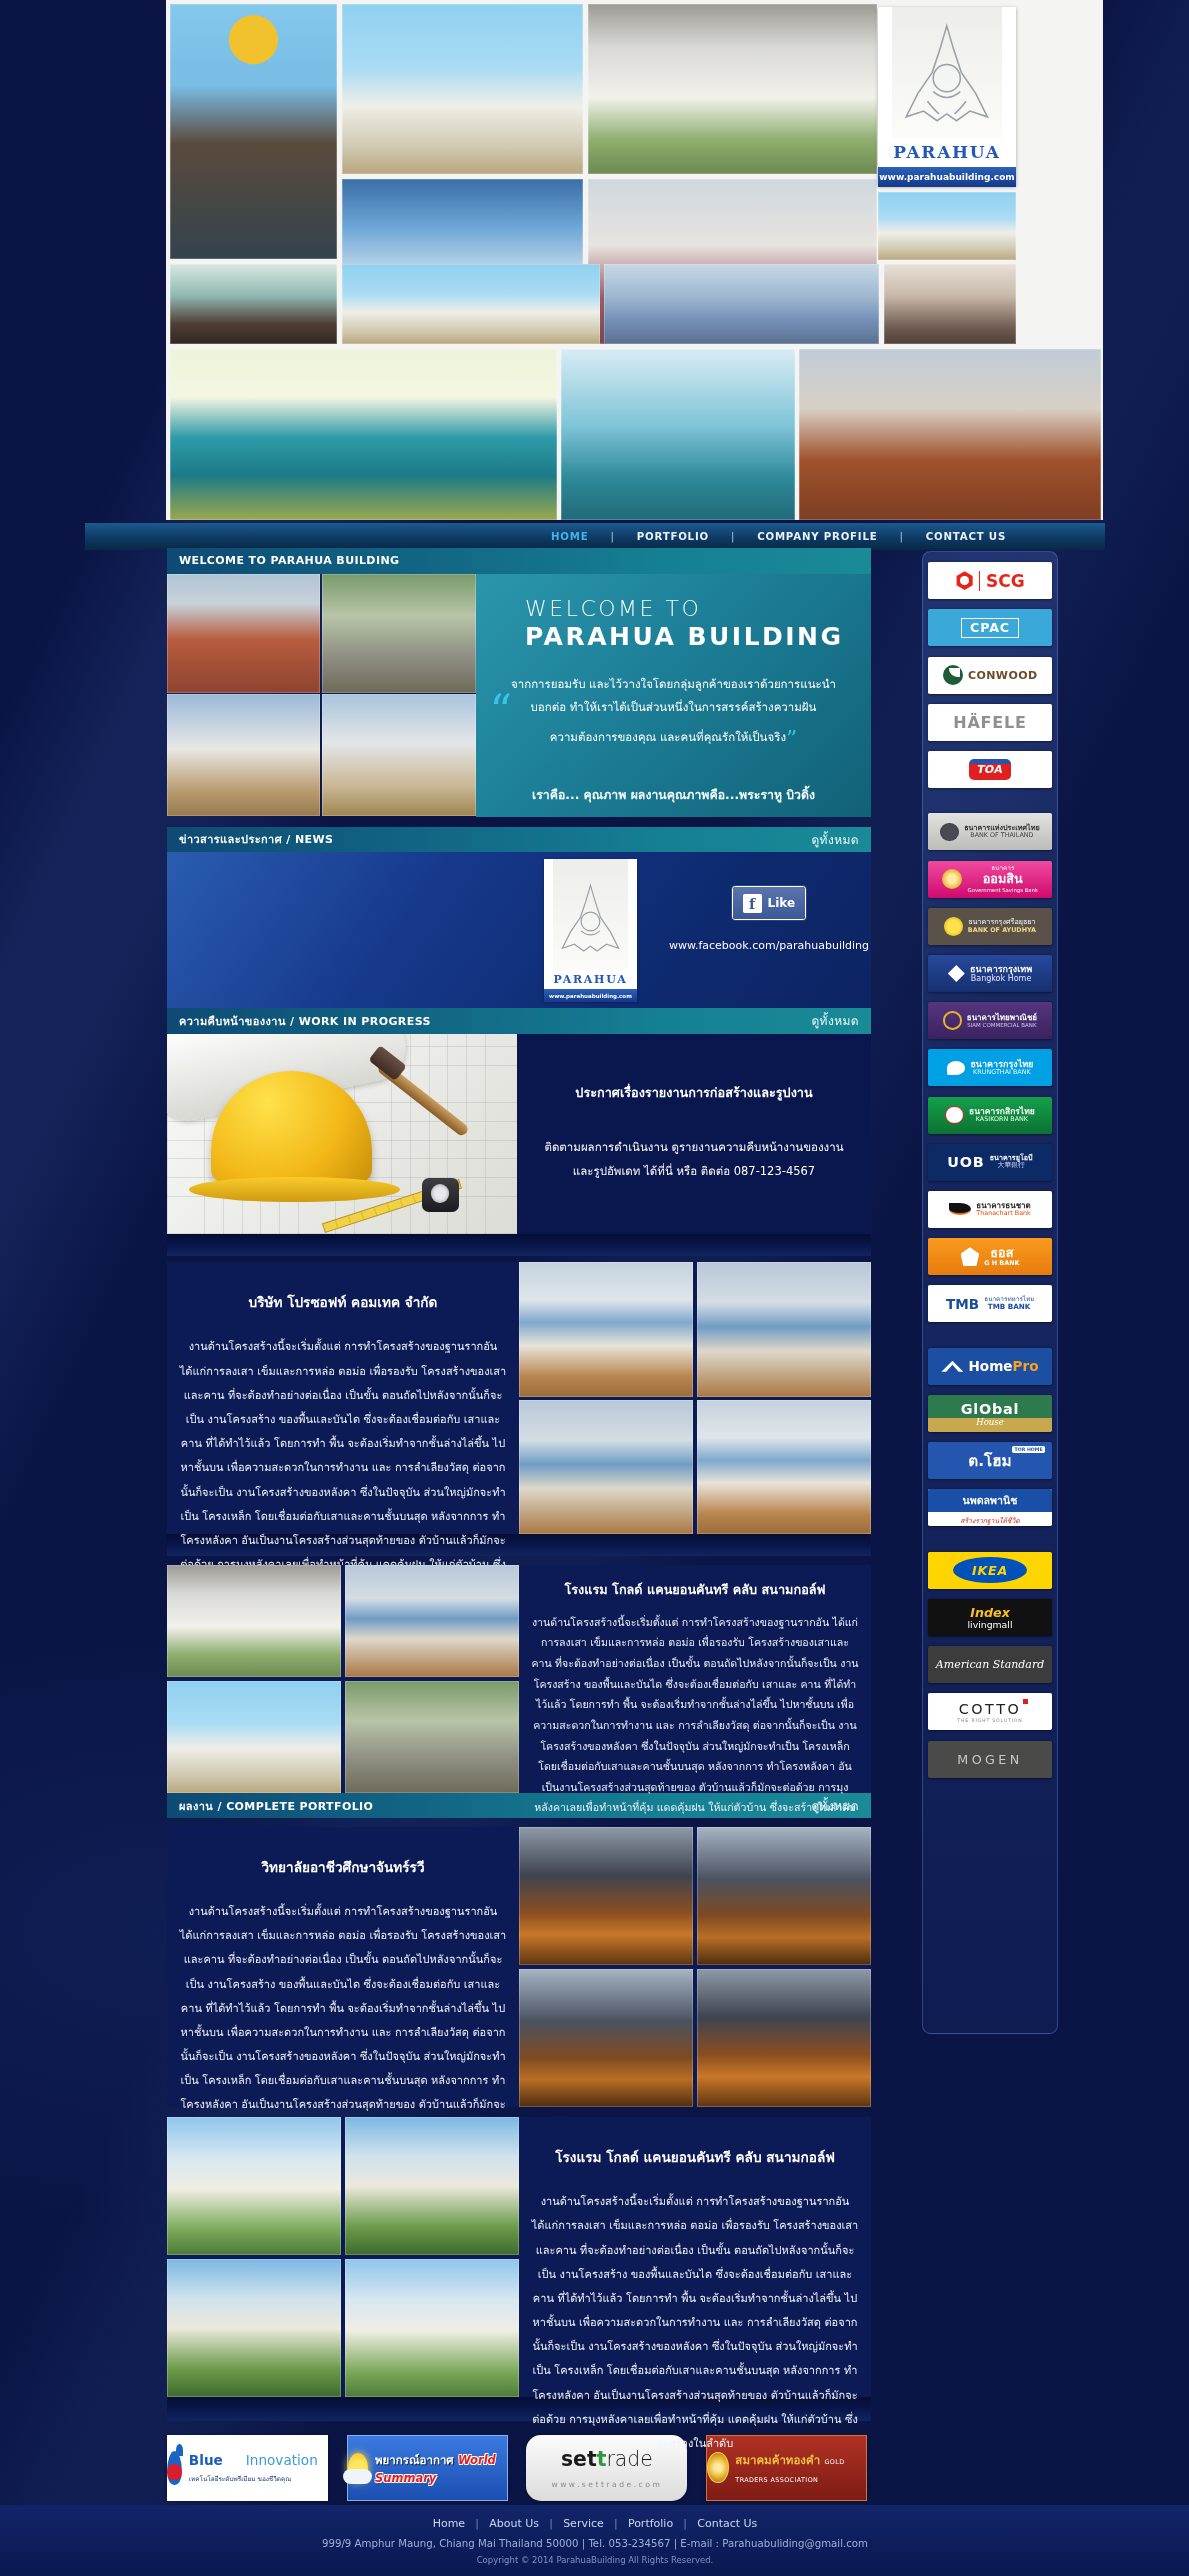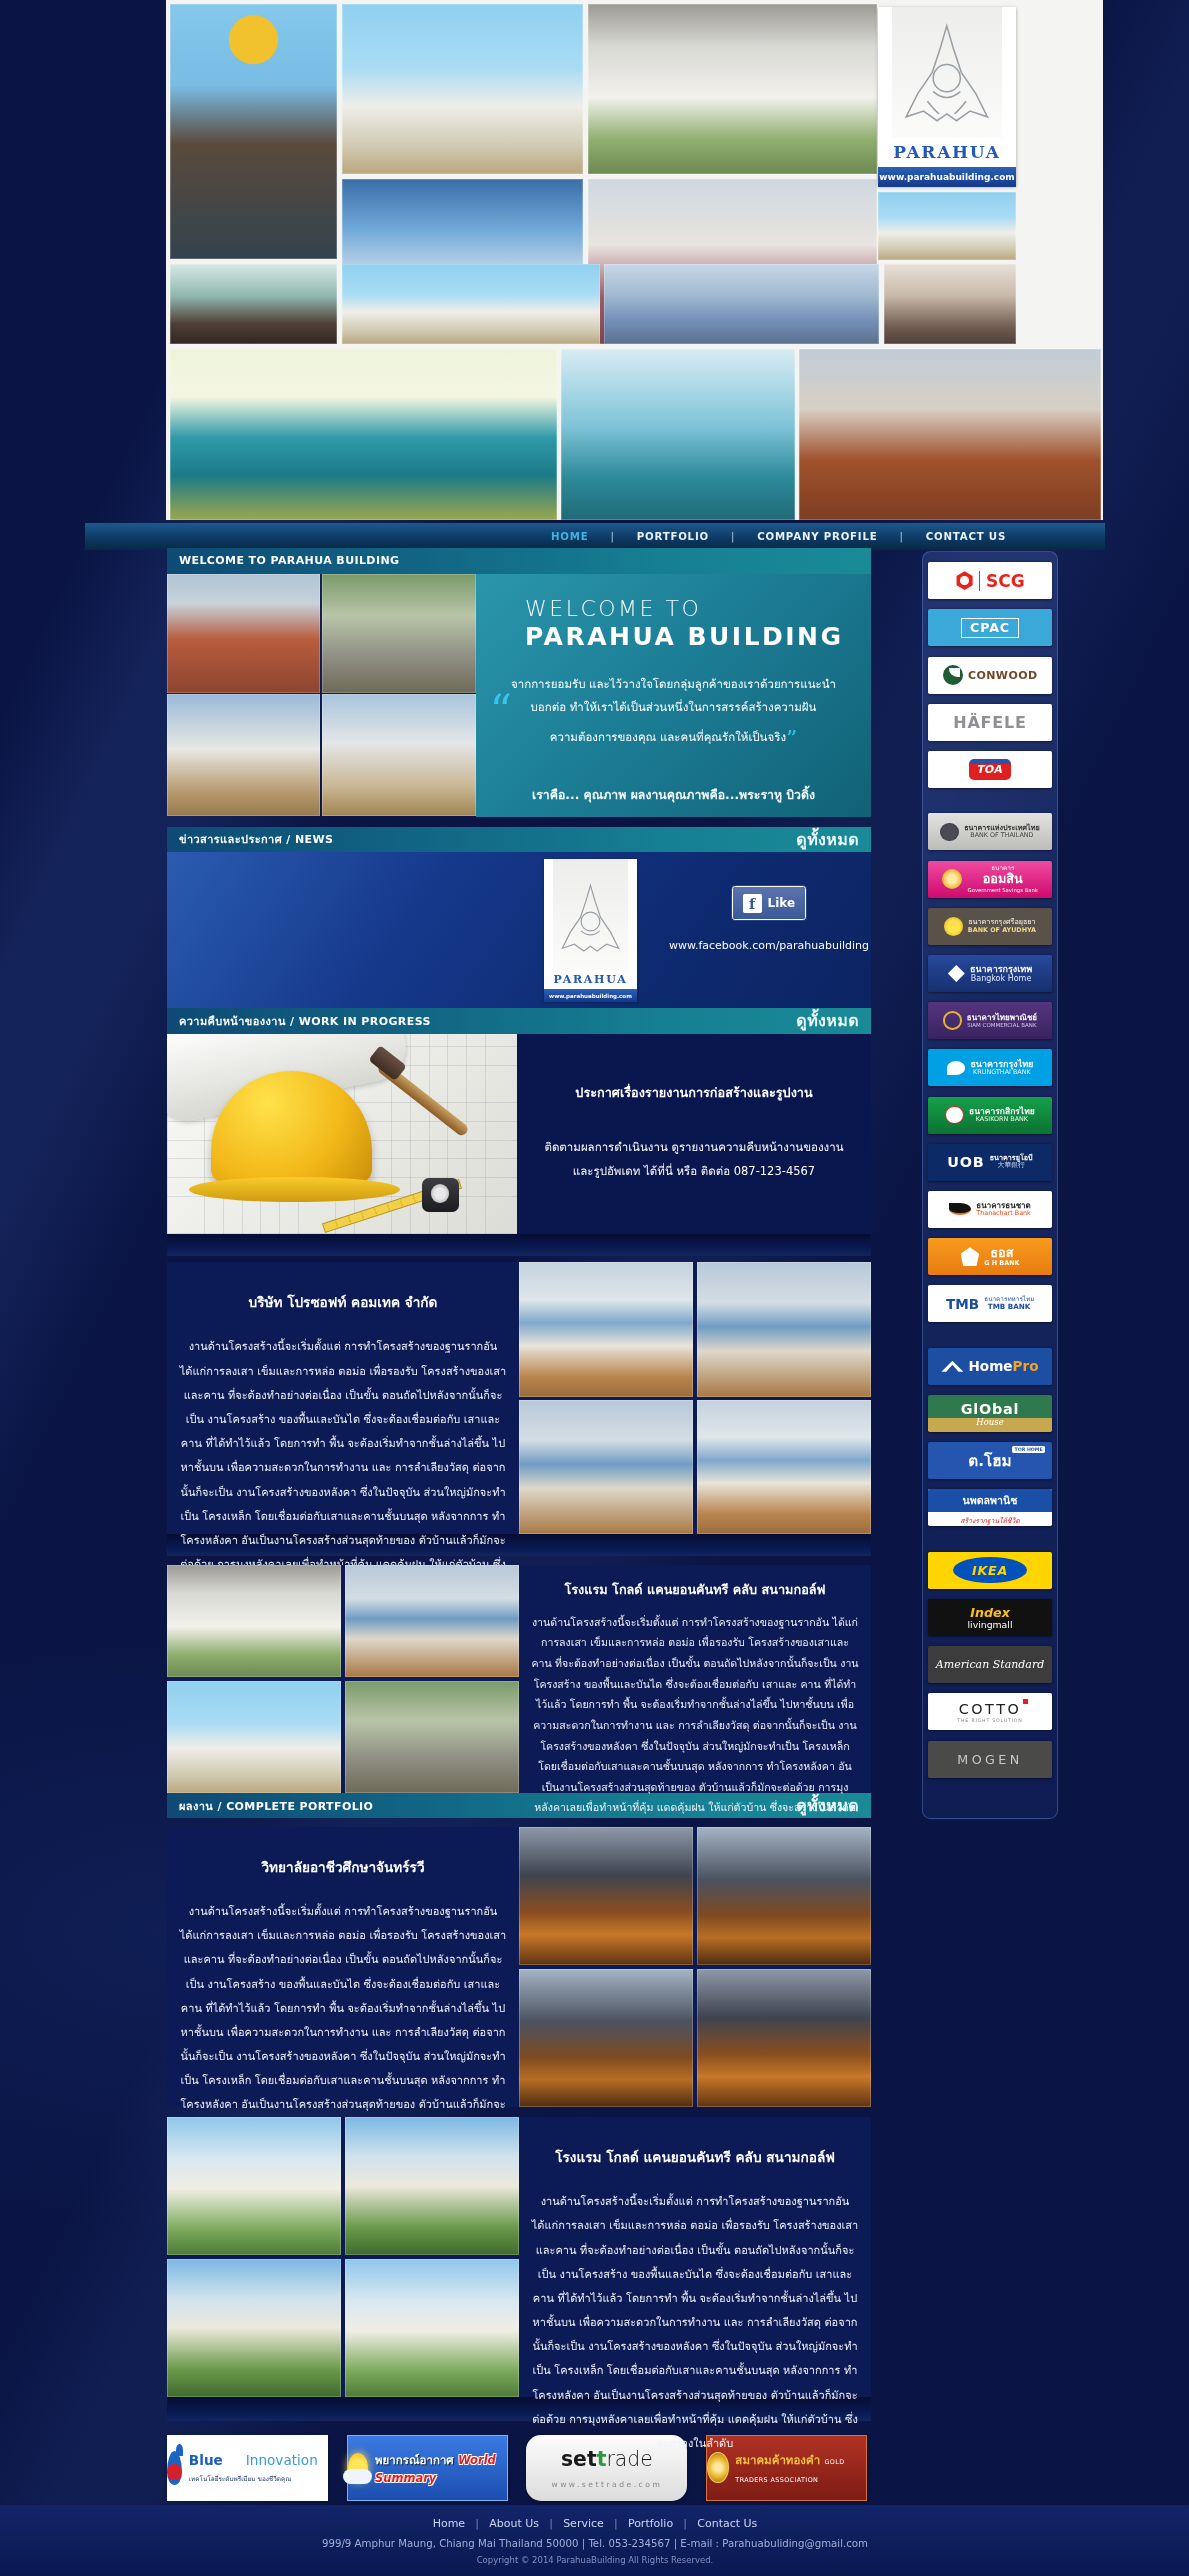--- a/index.html
+++ b/index.html
@@ -54,21 +54,21 @@
   .topnav li { display:flex; align-items:center; font-size:10.2px; font-weight:bold; letter-spacing:0.8px; color:#e8f1f8; cursor:pointer; }
   .topnav li:not(:first-child)::before { content:"|"; color:#a9cce2; font-weight:normal; margin:0 22px; }
   .topnav li.active span { color:#3fb4e8; }
 
   
   .content { position:absolute; left:167px; top:548px; width:704px; }
   .sp8{height:6.8px} .sp10{height:8.5px} .sp12{height:10.2px}
   .bar { height:25.5px; background:linear-gradient(90deg,#0e4a74 0%,#157f93 70%,#1a8a97 100%);
          display:flex; justify-content:space-between; align-items:center; padding:0 12px;
          color:#fff; font-weight:bold; font-size:11px; letter-spacing:0.4px; }
-  .viewall { font-size:16px; font-weight:bold; color:#eafafc; cursor:pointer; }
+  .viewall { font-size:12px; font-weight:normal; color:#eafafc; cursor:pointer; }
 
   
   .banner { height:243px; position:relative; }
   .banner .bphotos { position:absolute; left:0; top:0; width:309px; height:243px; display:grid;
                      grid-template-columns:153px 154px; grid-template-rows:119px 122px; gap:1.7px; }
   .banner .bphotos .ph { position:relative; }
   .banner .panel { position:absolute; left:309px; top:0; width:395px; height:243px; color:#fff;
                    background:linear-gradient(135deg,#2a96ac 0%,#1c7e96 45%,#116177 100%); }
   .w-t1 { font-size:22px; letter-spacing:2.5px; font-weight:300; margin:22px 0 1.7px 49px; color:#f2fbfd; }
   .w-t2 { font-size:25px; letter-spacing:2.5px; font-weight:bold; margin-left:49px; }
@@ -157,21 +157,21 @@
   .pbn-settrade { background:linear-gradient(180deg,#fcfcfc,#dcdcdc); flex-direction:column;border-radius:15px; }
   .st-name { font-size:20.4px; color:#1a1a1a; }
   .st-name .sa{font-weight:bold} .st-name .sb{color:#2a9a3a;font-weight:bold} .st-name .sc{font-weight:300}
   .st-sub { font-size:7.6px; letter-spacing:2.5px; color:#8a8a8a; margin-top:2.5px; }
   .pbn-gold { background:linear-gradient(180deg,#b03224,#7e1c14); border:1.7px solid #d8713e; }
   .gold-em { width:31px; height:31px; border-radius:50%; background:radial-gradient(circle,#ffe8a0 20%,#e8b32a 55%,#9a6a10); border:1.7px solid #f2d060; }
   .gold-t1 { color:#f2c240; font-weight:bold; font-size:11.5px; }
   .gold-t2 { color:#fff; font-size:6.4px; margin-top:2.5px; letter-spacing:0.4px; }
 
   
-  .sidebar { position:absolute; left:922px; top:551px; width:136px; height:1268px;
+  .sidebar { position:absolute; left:922px; top:551px; width:136px; height:1483px;
              background:linear-gradient(180deg, rgba(95,135,225,.22), rgba(40,70,160,.16));
              border:0.8px solid rgba(145,175,255,.28); border-radius:8.5px; padding-top:10.2px; }
   .lg { width:124px; height:37px; margin:0 auto 10.2px; border-radius:1.7px; display:flex; align-items:center;
         justify-content:center; gap:5.1px; overflow:hidden; position:relative; cursor:pointer;
         box-shadow:0 0.8px 2.5px rgba(0,0,0,.45); background:#fff; text-align:center; }
   .lg .col { display:flex; flex-direction:column; align-items:center; line-height:1.15; }
   .gap { margin-top:25.5px; }
   .hexa { width:18.7px; height:18.7px; background:#e8231a; clip-path:polygon(50% 0,93% 25%,93% 75%,50% 100%,7% 75%,7% 25%); position:relative; }
   .hexa::after { content:""; position:absolute; left:5.1px; top:5.1px; width:8.5px; height:8.5px; border-radius:50%; background:#fff; }
   .scg-t { color:#e8231a; font-size:17px; font-weight:bold; border-left:1.7px solid #e8231a; padding-left:6px; }

